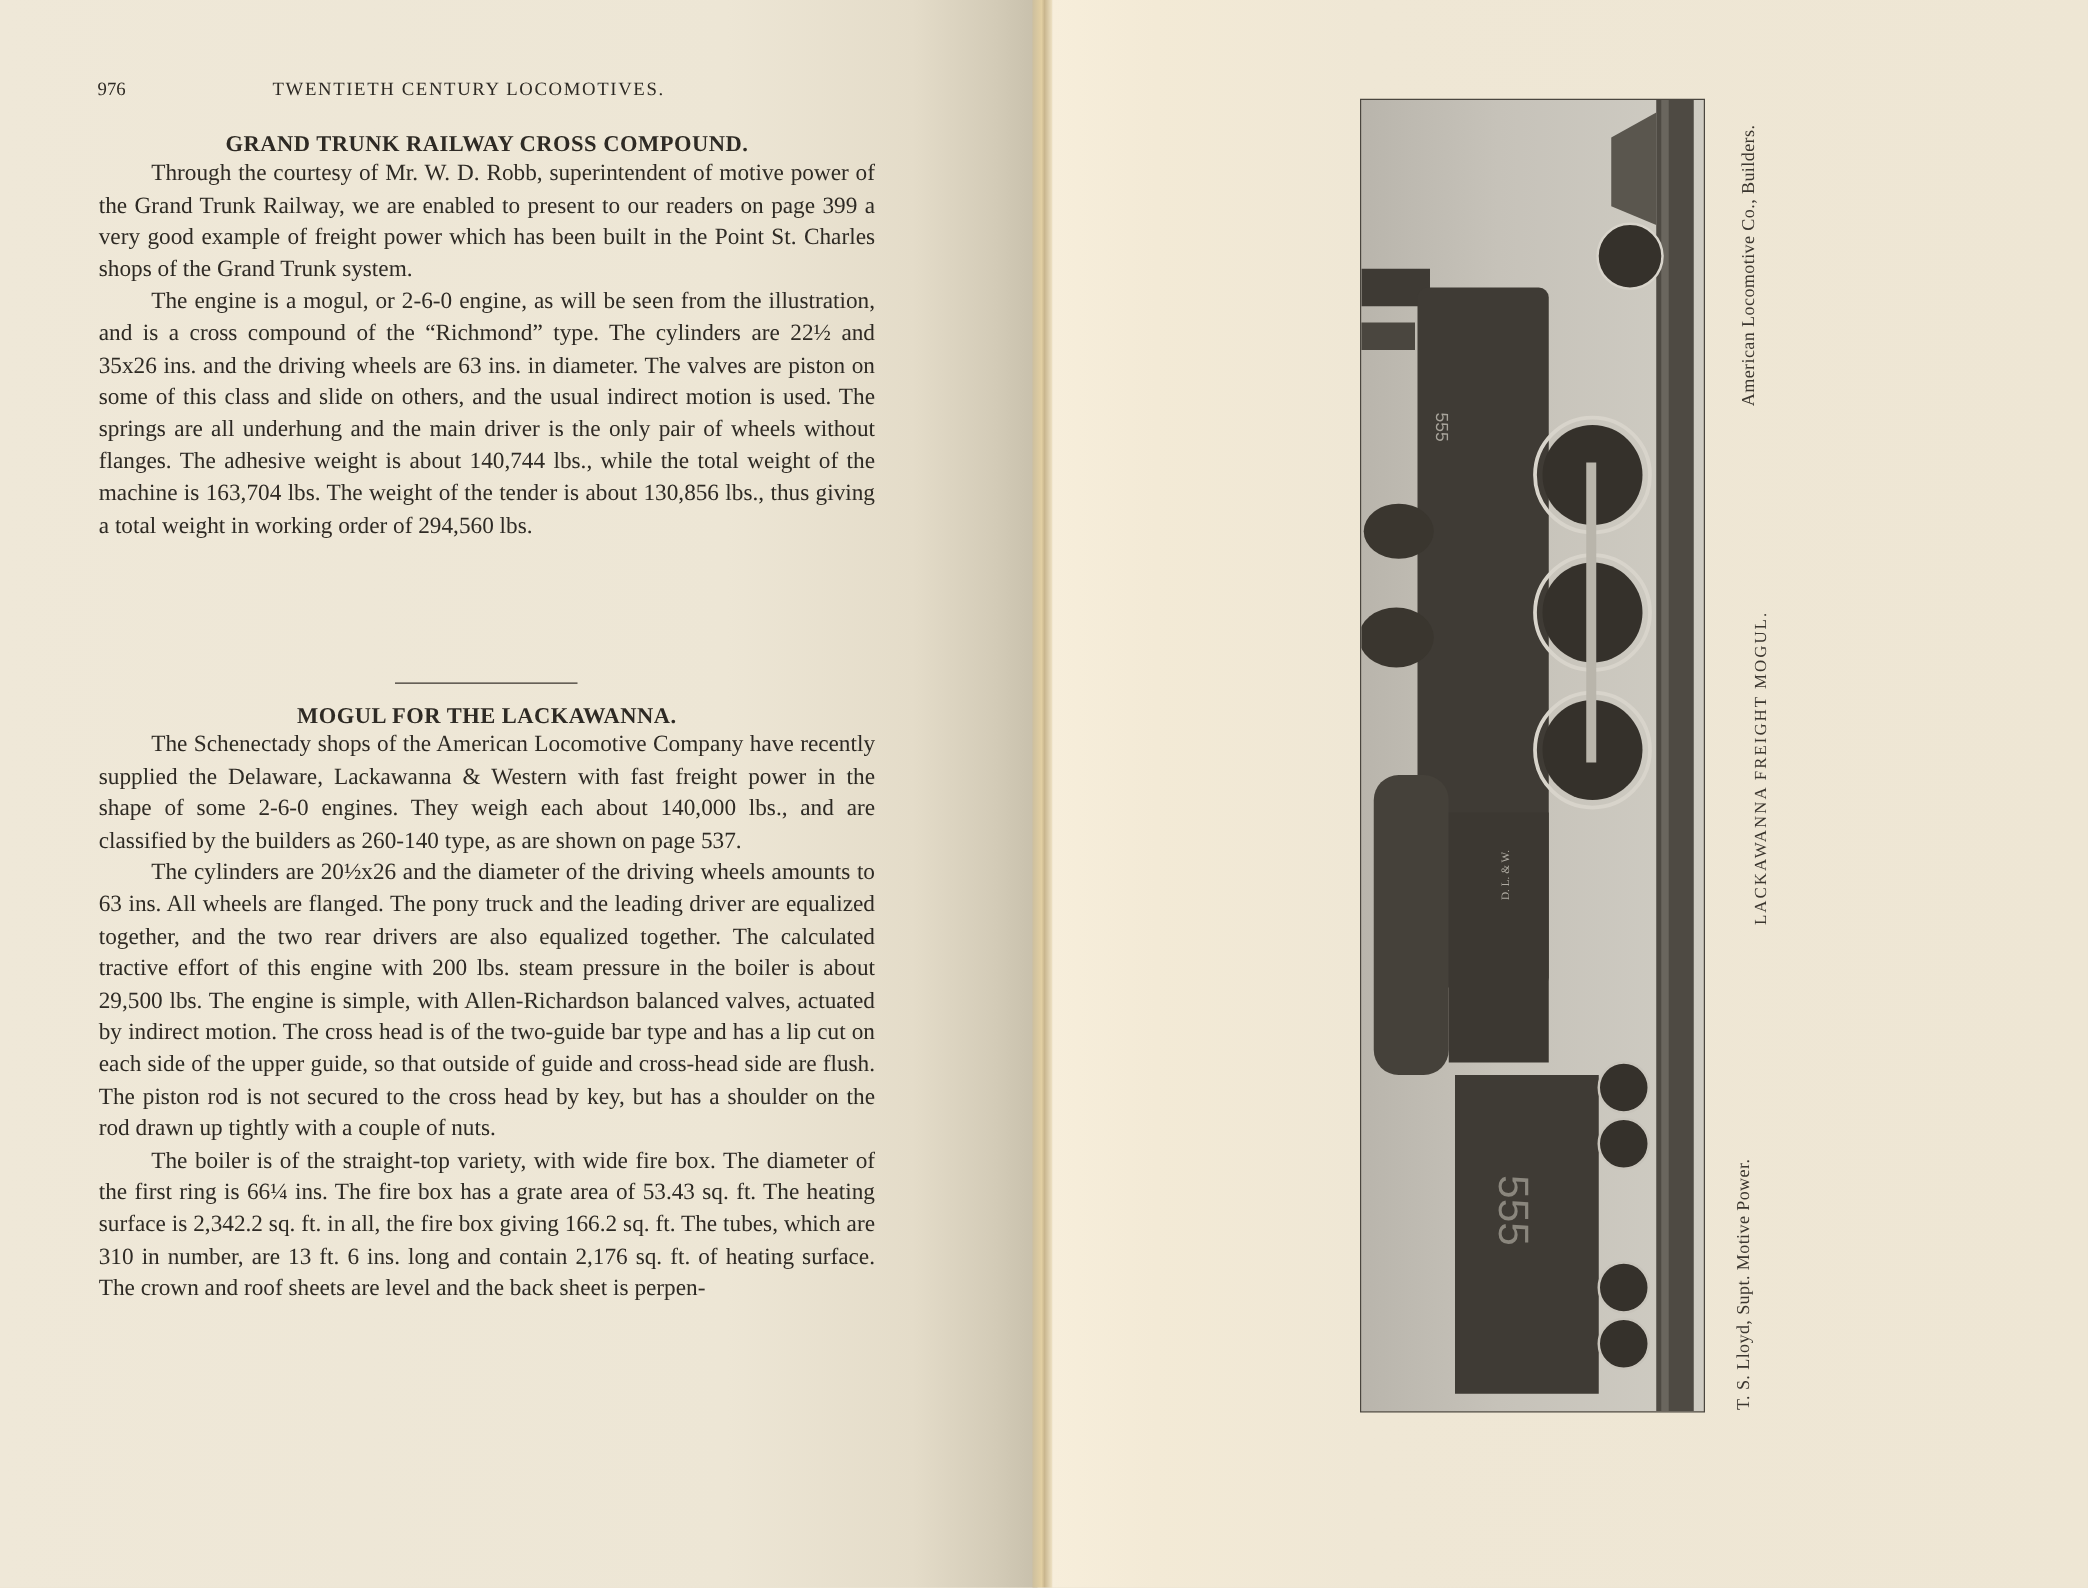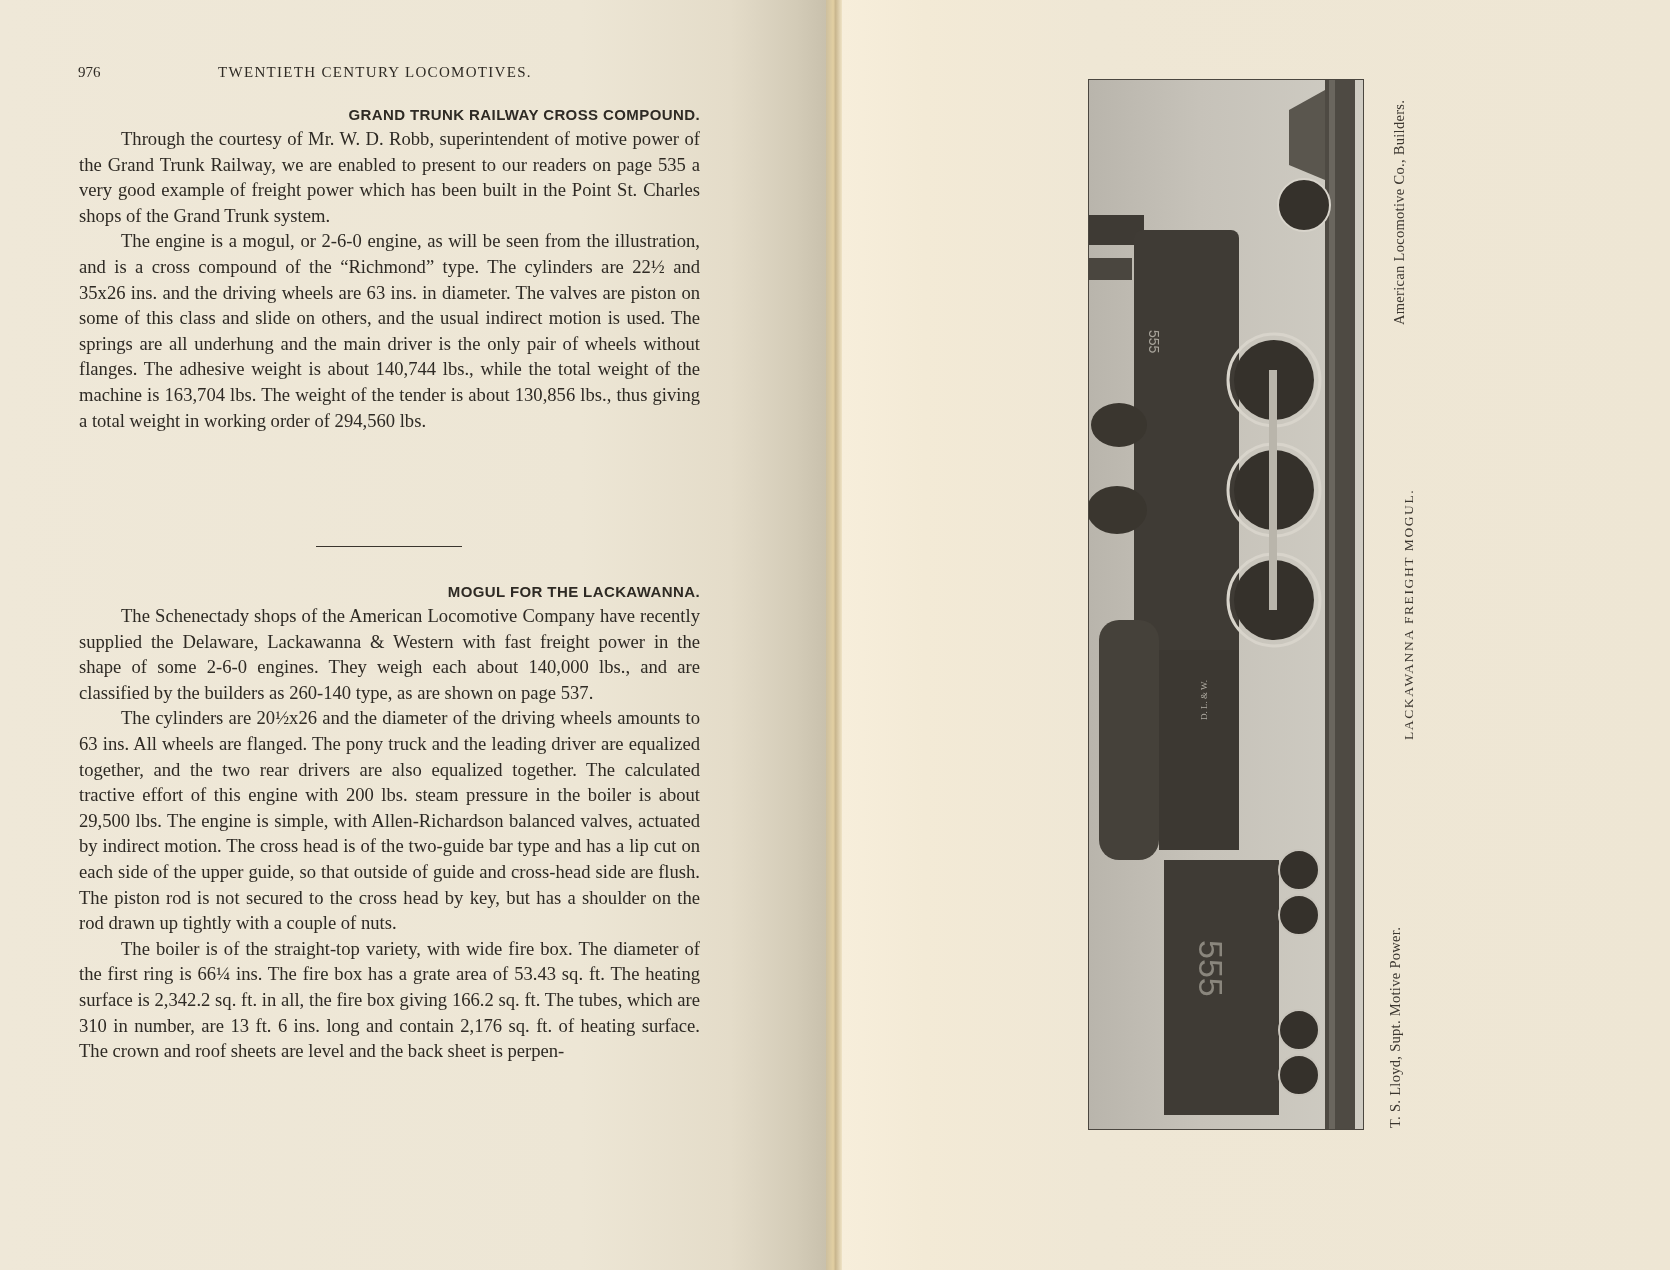--- a/index.html
+++ b/index.html
@@ -27,30 +27,30 @@
       position: absolute; left: 78px; top: 64px; width: 640px; height: 22px;
       font-size: 15px; letter-spacing: 1.3px;
     }
     .page-number { position: absolute; left: 0; top: 0; font-size: 15px; letter-spacing: 0; }
     .book-title { position: absolute; left: 140px; top: 0; text-align: center; }
     .col {
       position: absolute; left: 79px; width: 621px;
       font-size: 18.6px; line-height: 25.6px; text-align: justify;
     }
     .section-head {
-      text-align: right; font-family: Liberation Sans, sans-serif; font-weight: bold;
-      font-size: 15px; letter-spacing: 0.4px; margin: 0; line-height: 22px;
+      text-align: center; font-family: Liberation Serif, serif; font-weight: bold;
+      font-size: 18px; letter-spacing: 0.4px; margin: 0; line-height: 22px;
     }
     .para { margin: 0; text-indent: 42px; }
     #col1 { top: 104px; }
     .rule {
       position: absolute; left: 316px; top: 546px; width: 146px; height: 0;
       border-top: 1.5px solid #3a352e;
     }
-    #col2 { top: 581px; }
+    #col2 { top: 561px; }
 
     
     .photo {
       position: absolute; left: 1088px; top: 79px; width: 274px; height: 1049px;
       background: linear-gradient(to right, #b9b5ac 0%, #c6c2b9 40%, #cfccc3 100%);
       border: 1px solid #4a463f; overflow: hidden;
     }
     .photo svg { position: absolute; left: 0; top: 0; }
     .caption {
       position: absolute; transform-origin: 0 0; transform: rotate(-90deg);
@@ -68,21 +68,21 @@
   <div class="gutter"></div>
   <div class="page-right"></div>
 
   <div class="running-head">
     <span class="page-number">976</span>
     <span class="book-title">TWENTIETH CENTURY LOCOMOTIVES.</span>
   </div>
 
   <div class="col" id="col1">
     <h2 class="section-head">GRAND TRUNK RAILWAY CROSS COMPOUND.</h2>
-    <p class="para">Through the courtesy of Mr. W. D. Robb, superintendent of motive power of the Grand Trunk Railway, we are enabled to present to our readers on page 535 a very good example of freight power which has been built in the Point St. Charles shops of the Grand Trunk system.</p>
+    <p class="para">Through the courtesy of Mr. W. D. Robb, superintendent of motive power of the Grand Trunk Railway, we are enabled to present to our readers on page 399 a very good example of freight power which has been built in the Point St. Charles shops of the Grand Trunk system.</p>
     <p class="para">The engine is a mogul, or 2-6-0 engine, as will be seen from the illustration, and is a cross compound of the “Richmond” type. The cylinders are 22½ and 35x26 ins. and the driving wheels are 63 ins. in diameter. The valves are piston on some of this class and slide on others, and the usual indirect motion is used. The springs are all underhung and the main driver is the only pair of wheels without flanges. The adhesive weight is about 140,744 lbs., while the total weight of the machine is 163,704 lbs. The weight of the tender is about 130,856 lbs., thus giving a total weight in working order of 294,560 lbs.</p>
   </div>
 
   <div class="rule"></div>
 
   <div class="col" id="col2">
     <h2 class="section-head">MOGUL FOR THE LACKAWANNA.</h2>
     <p class="para">The Schenectady shops of the American Locomotive Company have recently supplied the Delaware, Lackawanna &amp; Western with fast freight power in the shape of some 2-6-0 engines. They weigh each about 140,000 lbs., and are classified by the builders as 260-140 type, as are shown on page 537.</p>
     <p class="para">The cylinders are 20½x26 and the diameter of the driving wheels amounts to 63 ins. All wheels are flanged. The pony truck and the leading driver are equalized together, and the two rear drivers are also equalized together. The calculated tractive effort of this engine with 200 lbs. steam pressure in the boiler is about 29,500 lbs. The engine is simple, with Allen-Richardson balanced valves, actuated by indirect motion. The cross head is of the two-guide bar type and has a lip cut on each side of the upper guide, so that outside of guide and cross-head side are flush. The piston rod is not secured to the cross head by key, but has a shoulder on the rod drawn up tightly with a couple of nuts.</p>
     <p class="para">The boiler is of the straight-top variety, with wide fire box. The diameter of the first ring is 66¼ ins. The fire box has a grate area of 53.43 sq. ft. The heating surface is 2,342.2 sq. ft. in all, the fire box giving 166.2 sq. ft. The tubes, which are 310 in number, are 13 ft. 6 ins. long and contain 2,176 sq. ft. of heating surface. The crown and roof sheets are level and the back sheet is perpen-</p>

